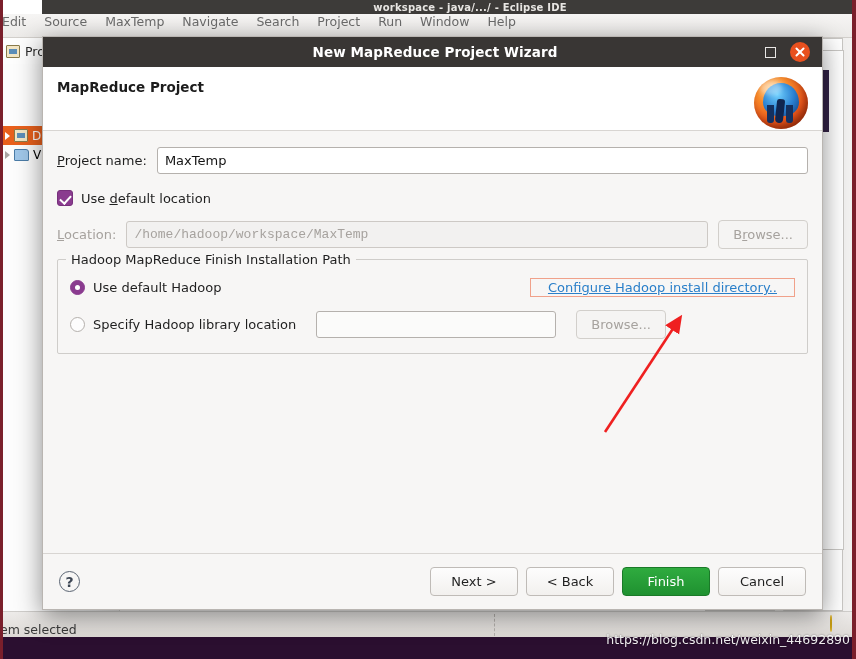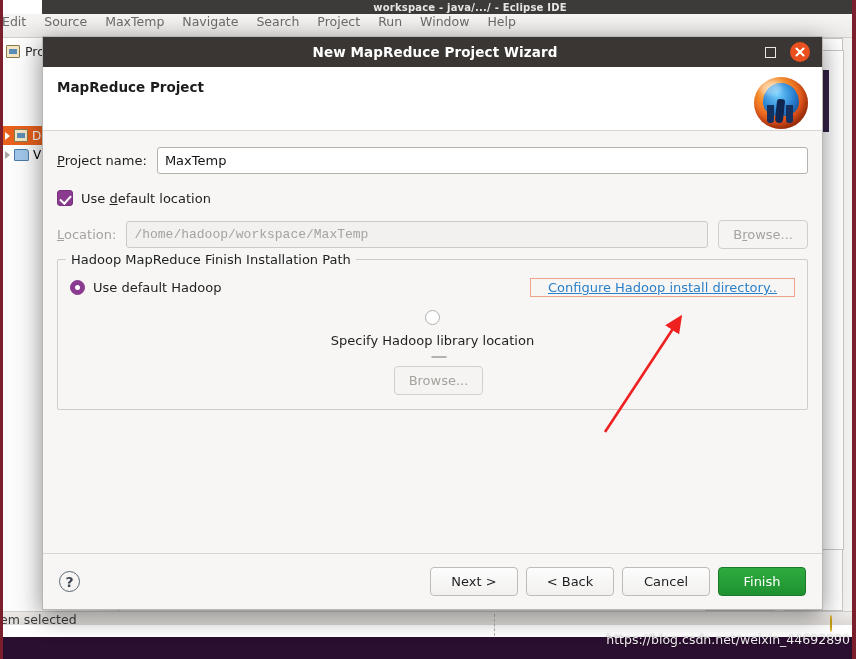--- a/index.html
+++ b/index.html
@@ -71,25 +71,25 @@
     position: absolute; background: #e4e2e0; border-right: 1px solid #cfcdca;
   }
   .purple-block {
     position: absolute; background: #342347;
   }
   .mini-glyph { position:absolute; font-size: 11px; color:#2a3f8f; }
   .dot-blue { position:absolute; width:7px; height:11px; background:#3b5bd6; }
   .dot-gold { position:absolute; width:6px; height:6px; background:#e0a81c; }
 
   .ide-statusbar {
-    position: absolute; left: 0; top: 611px; width: 856px; height: 14px;
+    position: absolute; left: 0; top: 611px; width: 856px; height: 26px;
     background: linear-gradient(#edebe9,#ddd9d5);
     border-top: 1px solid #cfcdca;
     font-size: 12.5px; color: #3a3a3a;
-    display: flex; align-items: flex-start; padding-left: 0px;
+    display: flex; align-items: flex-end; padding-left: 0px;
   }
   .status-sep {
     position: absolute; left: 494px; top: 2px; height: 22px;
     border-left: 1px dashed #b5b1ad;
   }
   .bulb {
     position: absolute; right: 14px; top: 4px; width: 12px; height: 17px;
   }
   .bulb .glass { width:11px; height:11px; border-radius:50%; background:#ffd34d; border:1px solid #c39a12;}
   .bulb .base { width:6px; height:4px; margin:0 auto; background:#b9952a;}
@@ -385,21 +385,21 @@
       <div class="group">
         <span class="group-title">Hadoop MapReduce Finish Installation Path</span>
 
         <div class="row" style="gap:8px;">
           <span class="radio on"></span>
           <span class="lbl">Use default Hadoop</span>
           <span style="flex:1"></span>
           <a class="link">Configure Hadoop install directory..</a>
         </div>
 
-        <div class="row" style="gap:8px; margin-top:13px;flex-direction:column;">
+        <div class="row" style="gap:8px; margin-top:13px;">
           <span class="radio"></span>
           <span class="lbl">Specify Hadoop library location</span>
           <span class="txtfield empty" style="max-width:240px; margin-left:12px;">
             <span></span>
           </span>
           <button class="btn disabled" style="margin-left:12px;">
             <span>Browse...</span>
           </button>
         </div>
       </div>
@@ -409,25 +409,25 @@
       <span class="help">
         <span>?</span>
       </span>
       <span class="footer-btns">
         <button class="btn">
           <span>Next &gt;</span>
         </button>
         <button class="btn">
           <span>&lt; Back</span>
         </button>
+        <button class="btn primary">
+          <span>Finish</span>
+        </button>
         <button class="btn">
           <span>Cancel</span>
-        </button>
-        <button class="btn primary">
-          <span>Finish</span>
         </button>
       </span>
     </div>
   </div>
 
   <svg class="arrow-svg" viewBox="0 0 856 659">
     <defs>
       <marker id="ah" markerWidth="7" markerHeight="7" refX="5.5" refY="3.2" orient="auto">
         <path d="M0,0 L7,3.2 L0,6.4 z" fill="#ef2020"></path>
       </marker>

